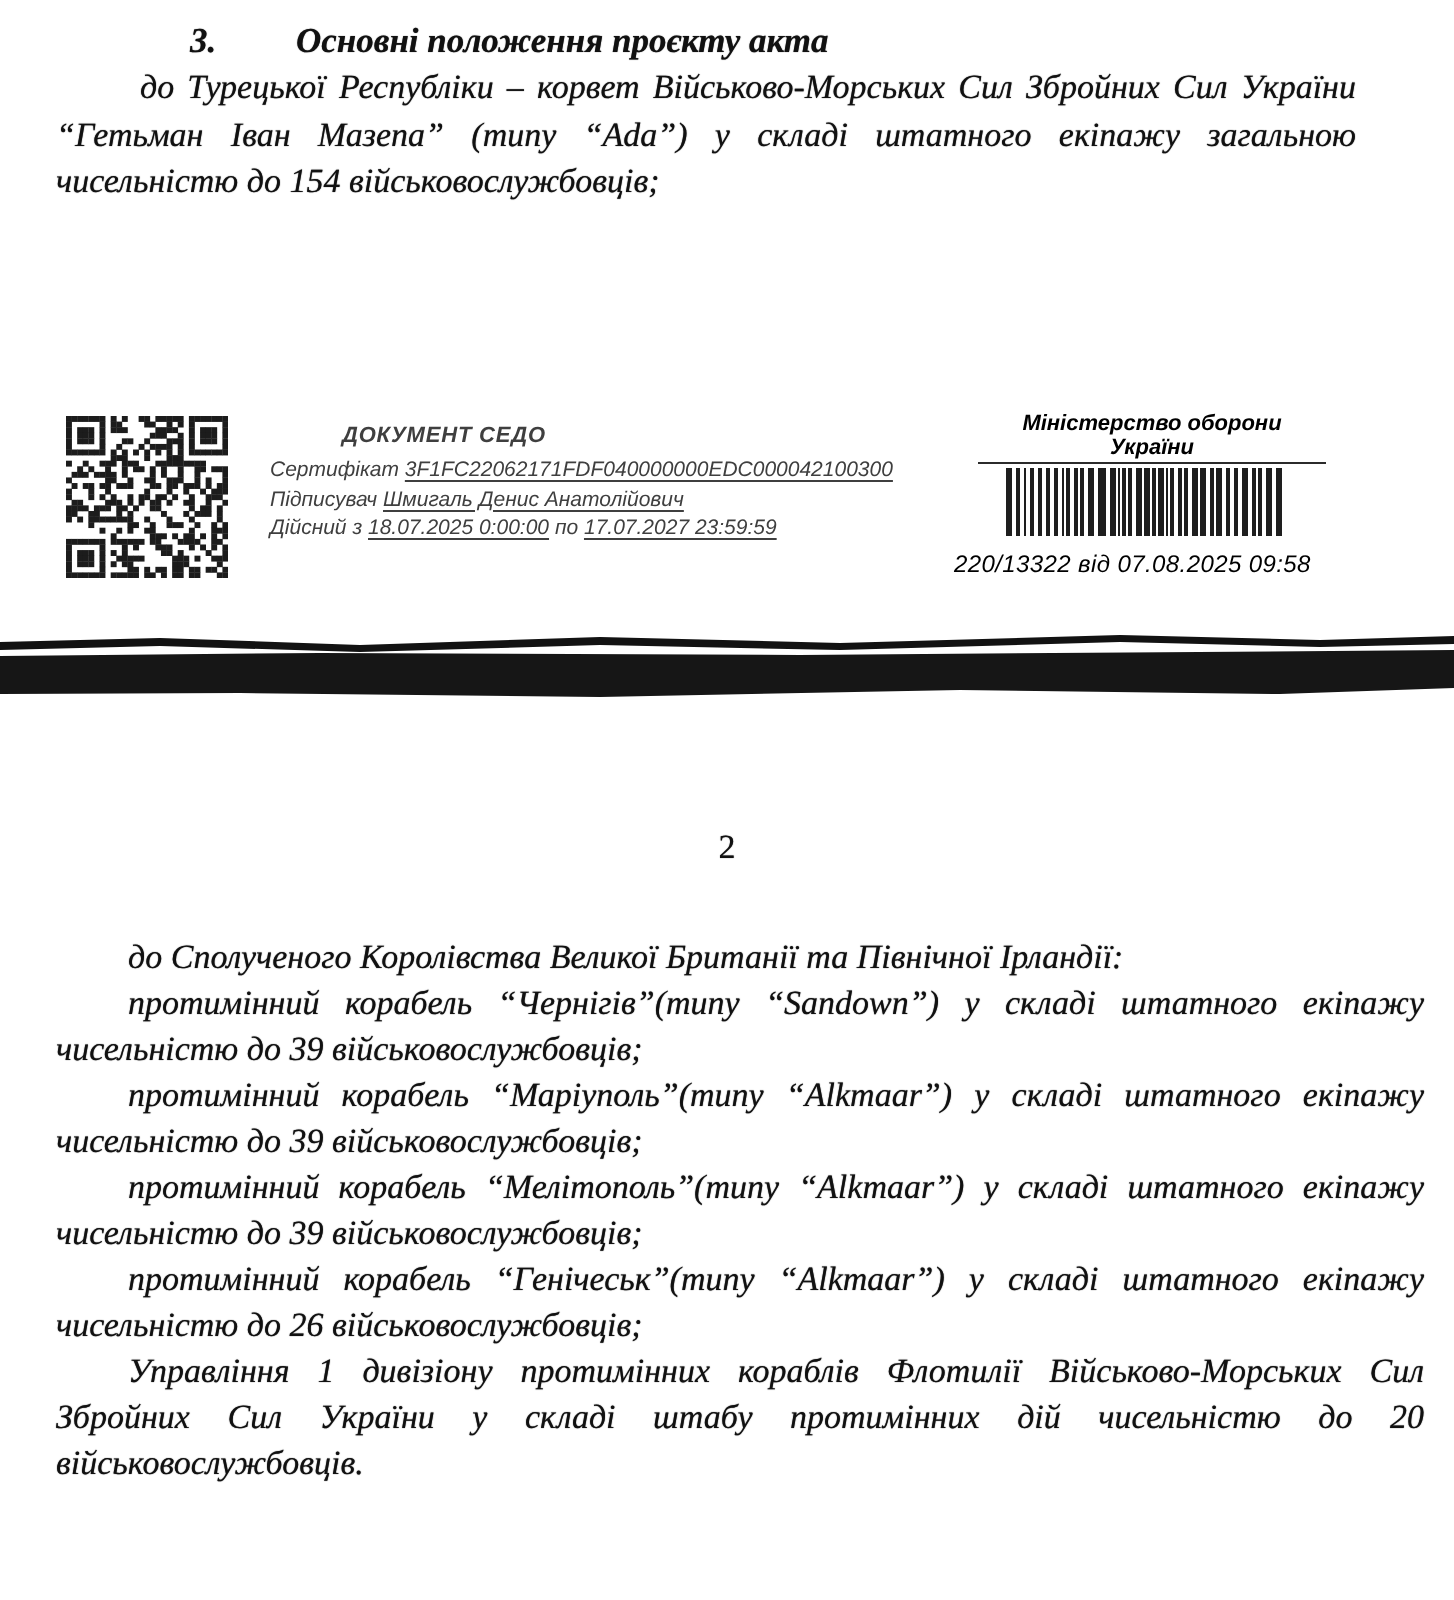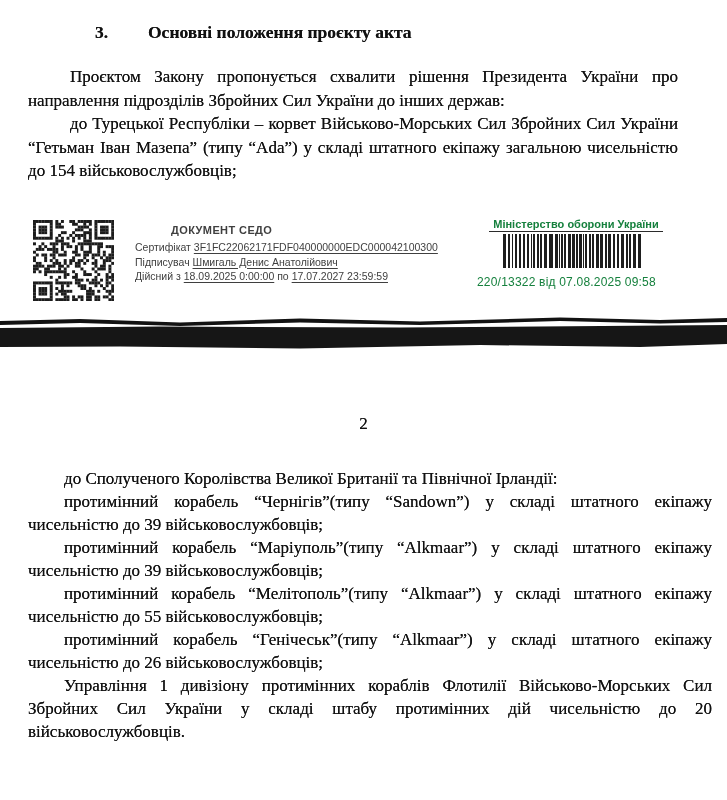--- a/index.html
+++ b/index.html
@@ -11,21 +11,21 @@
   html,body{width:727px;height:800px;overflow:hidden;}
   body{
     background:var(--page-bg);
     font-family:"Liberation Serif","DejaVu Serif",serif;
     color:var(--ink);
     position:relative;
   }
   .sheet{position:absolute;inset:0;}
 
   
-  .page1{position:absolute;left:0;top:12px;width:693px;}
+  .page1{position:absolute;left:0;top:0;width:693px;font-style:italic;}
   .heading{
     margin:8px 15px 0 95px;
     font-size:17.5px;font-weight:bold;line-height:24px;
     text-shadow:0 0 .5px rgba(0,0,0,.75);
   }
   .h-num{display:inline-block;width:53px;}
   .body-text{
     margin:0 15px 0 28px;
     font-size:17px;line-height:23.5px;
     text-align:justify;
@@ -43,53 +43,52 @@
   }
   .qr{width:81px;height:81px;flex:0 0 auto;}
   .sedo-text{padding-top:4px;}
   .sedo-title{font-size:11px;font-weight:bold;letter-spacing:.4px;margin-bottom:4px;margin-left:36px;}
   .sedo-line{font-size:10.5px;line-height:14.5px;white-space:nowrap;}
   .uval{text-decoration:underline;text-underline-offset:2px;}
 
   
   .stamp-mou{
     position:absolute;left:477px;top:206px;width:192px;
-    color:#15803d;
+    color:#000000;
     font-family:"Liberation Sans","DejaVu Sans",sans-serif;
   }
   .mou-org{
     margin:0 6px 0 12px;
     font-size:11px;font-weight:bold;text-align:center;
     border-bottom:1.5px solid #2b2b2b;padding-bottom:1px;
   }
   .barcode{display:block;margin:2px auto 0 auto;width:140px;height:34px;}
   .mou-reg{font-size:12px;margin-top:7px;letter-spacing:.2px;}
 
   
   .separator{position:absolute;left:0;top:314px;width:727px;height:40px;display:block;}
 
   
   .page-num{
     position:absolute;left:0;top:414px;width:727px;
     text-align:center;font-size:17px;
     text-shadow:0 0 .5px rgba(0,0,0,.75);
   }
-  .page2-body{position:absolute;left:0;top:467px;width:727px;}
+  .page2-body{position:absolute;left:0;top:467px;width:727px;font-style:italic;}
   .page2-body .body-text{text-indent:36px;line-height:23px;}
 </style>
 </head>
 <body>
 
 <div class="sheet">
 
   <section class="page1">
 
     <h1 class="heading"><span class="h-num">3.</span><span>Основні положення проєкту акта</span></h1>
 
-    <p class="body-text first">Проєктом Закону пропонується схвалити рішення Президента України про направлення підрозділів Збройних Сил України до інших держав:</p>
     <p class="body-text">до Турецької Республіки – корвет Військово-Морських Сил Збройних Сил України “Гетьман Іван Мазепа” (типу “Ada”) у складі штатного екіпажу загальною чисельністю до 154 військовослужбовців;</p>
 
     <div class="stamp-sedo">
       <svg class="qr" viewBox="0 0 29 29" aria-hidden="true">
           <g fill="#1c1c1c">
             <rect x="0" y="0" width="1.06" height="1.06"></rect>
             <rect x="1" y="0" width="1.06" height="1.06"></rect>
             <rect x="2" y="0" width="1.06" height="1.06"></rect>
             <rect x="3" y="0" width="1.06" height="1.06"></rect>
             <rect x="4" y="0" width="1.06" height="1.06"></rect>
@@ -497,21 +496,21 @@
             <rect x="22" y="28" width="1.06" height="1.06"></rect>
             <rect x="23" y="28" width="1.06" height="1.06"></rect>
             <rect x="27" y="28" width="1.06" height="1.06"></rect>
             <rect x="28" y="28" width="1.06" height="1.06"></rect>
           </g>
         </svg>
       <div class="sedo-text">
         <div class="sedo-title">ДОКУМЕНТ СЕДО</div>
         <div class="sedo-line"><span>Сертифікат</span> <span class="uval">3F1FC22062171FDF040000000EDC000042100300</span></div>
         <div class="sedo-line"><span>Підписувач</span> <span class="uval">Шмигаль Денис Анатолійович</span></div>
-        <div class="sedo-line"><span>Дійсний з</span> <span class="uval">18.09.2025 0:00:00</span> <span>по</span> <span class="uval">17.07.2027 23:59:59</span></div>
+        <div class="sedo-line"><span>Дійсний з</span> <span class="uval">18.07.2025 0:00:00</span> <span>по</span> <span class="uval">17.07.2027 23:59:59</span></div>
       </div>
     </div>
 
     <div class="stamp-mou">
       <div class="mou-org">Міністерство оборони України</div>
       <svg class="barcode" viewBox="0 0 140 34" preserveAspectRatio="none" aria-hidden="true">
           <g fill="#1e1e1e">
             <rect x="0" y="0" width="3" height="34"></rect>
             <rect x="5" y="0" width="2" height="34"></rect>
             <rect x="9" y="0" width="1" height="34"></rect>
@@ -560,18 +559,18 @@
     <path d="M0 14 L160 12.5 L400 13.5 L727 11 L727 30 L640 33 L480 31 L300 34.5
              L120 32.5 L0 33 Z" fill="#161616"></path>
   </svg>
 
   <section>
     <div class="page-num">2</div>
     <div class="page2-body">
       <p class="body-text">до Сполученого Королівства Великої Британії та Північної Ірландії:</p>
       <p class="body-text">протимінний корабель “Чернігів”(типу “Sandown”) у складі штатного екіпажу чисельністю до 39 військовослужбовців;</p>
       <p class="body-text">протимінний корабель “Маріуполь”(типу “Alkmaar”) у складі штатного екіпажу чисельністю до 39 військовослужбовців;</p>
-      <p class="body-text">протимінний корабель “Мелітополь”(типу “Alkmaar”) у складі штатного екіпажу чисельністю до 55 військовослужбовців;</p>
+      <p class="body-text">протимінний корабель “Мелітополь”(типу “Alkmaar”) у складі штатного екіпажу чисельністю до 39 військовослужбовців;</p>
       <p class="body-text">протимінний корабель “Генічеськ”(типу “Alkmaar”) у складі штатного екіпажу чисельністю до 26 військовослужбовців;</p>
       <p class="body-text">Управління 1 дивізіону протимінних кораблів Флотилії Військово-Морських Сил Збройних Сил України у складі штабу протимінних дій чисельністю до 20 військовослужбовців.</p>
     </div>
   </section>
 </div>
 
 </body></html>

